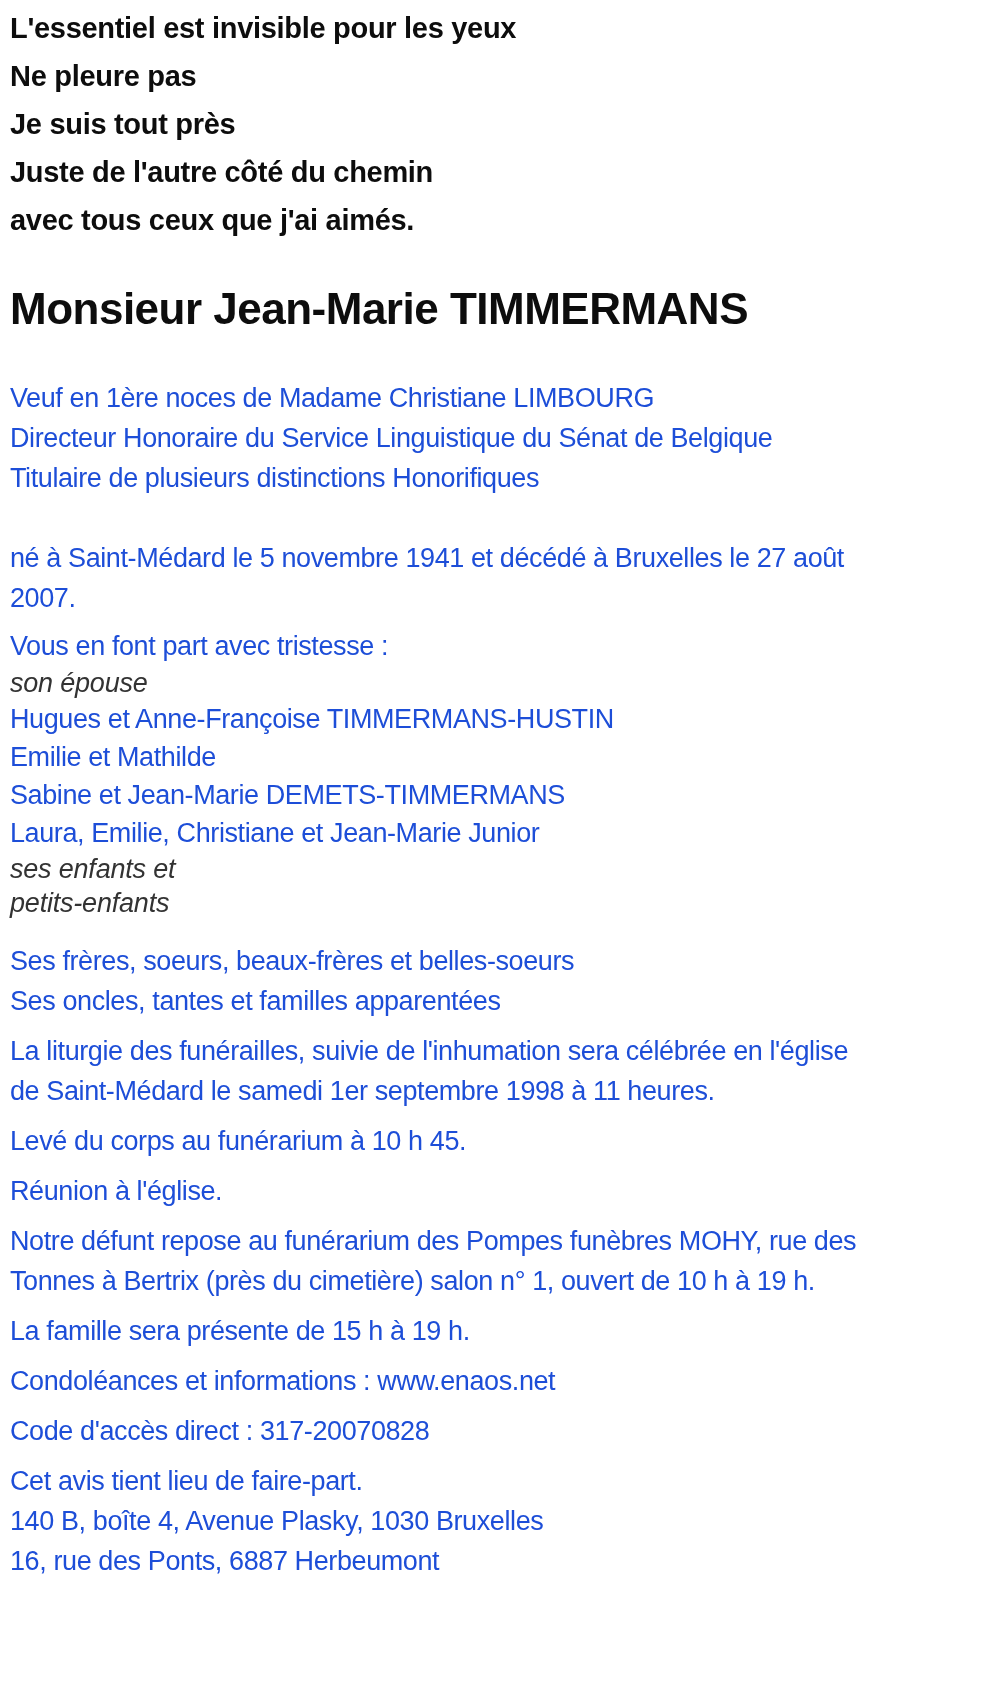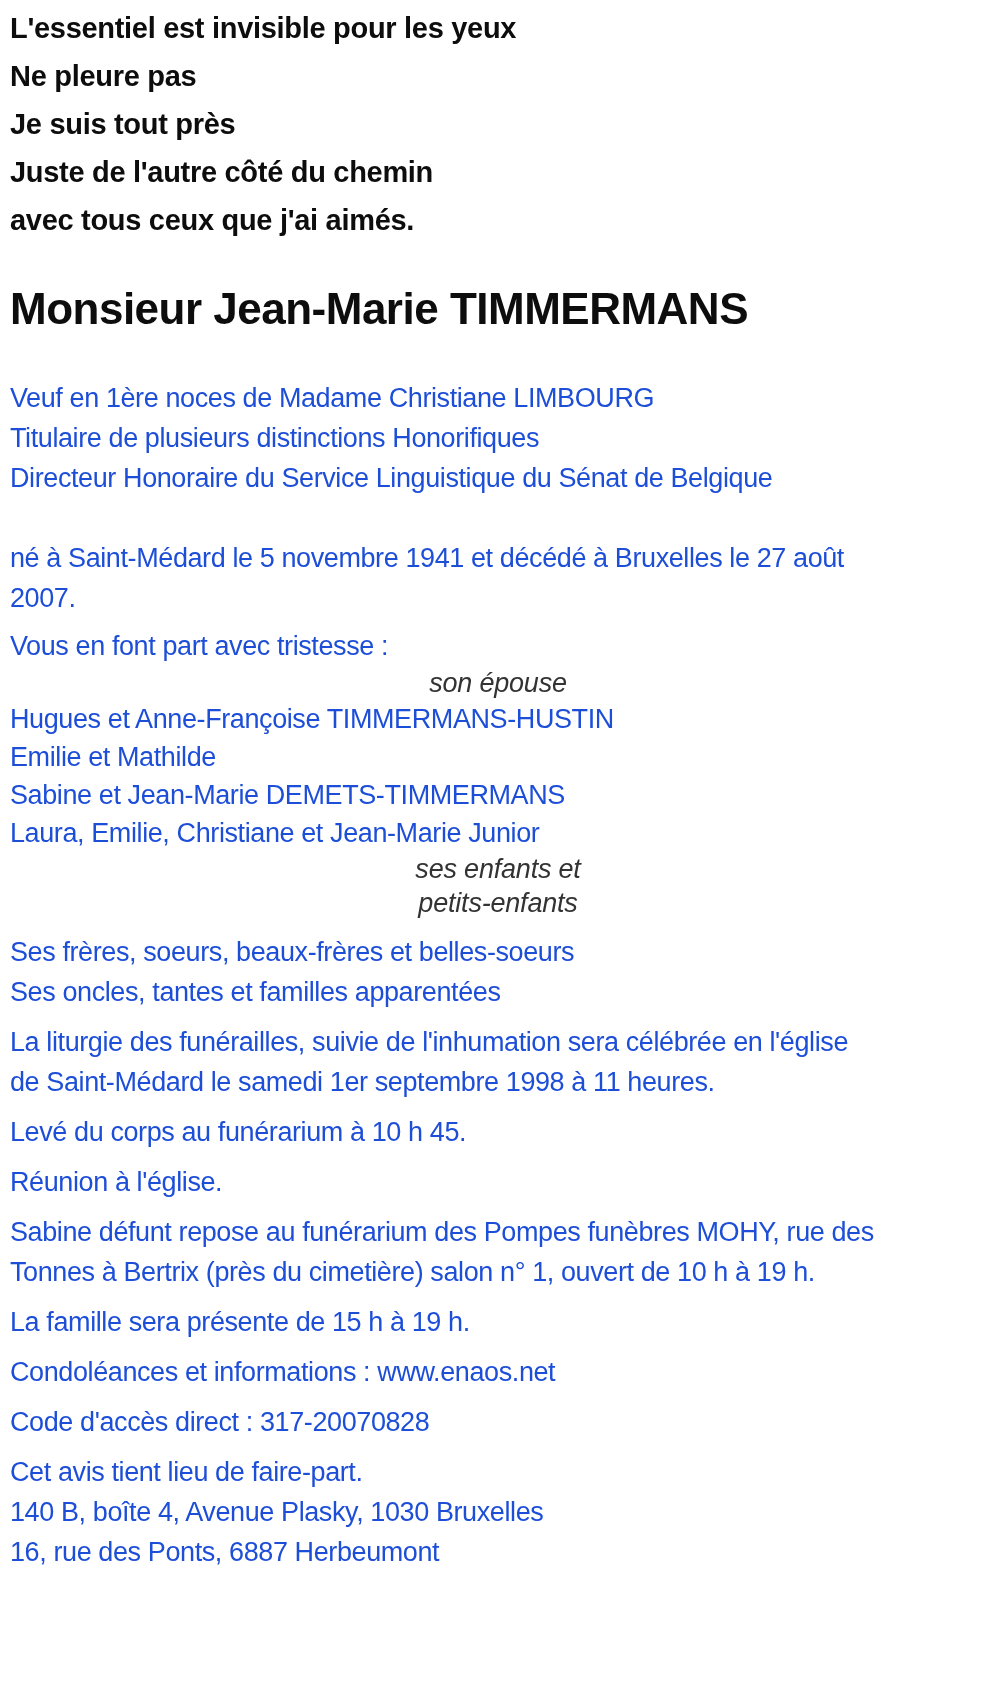--- a/index.html
+++ b/index.html
@@ -40,30 +40,30 @@
     font-size: 27px;
     line-height: 40px;
     font-weight: 400;
     color: #1d4ed8;
     letter-spacing: -0.4px;
   }
   .roles      { margin-top: 42px; }
   .dates      { margin-top: 40px; }
   .family-intro { margin-top: 8px; }
   .attrib {
-    text-align: center;
+    text-align: left;
     font-style: italic;
     font-size: 27px;
     line-height: 34px;
     color: #333333;
     letter-spacing: -0.2px;
     padding-right: 2px;
   }
   .children .ln { line-height: 38px; }
-  .others     { margin-top: 12px; }
+  .others     { margin-top: 21px; }
   .ceremony   { margin-top: 2px; }
   .para       { margin-top: 10px; }
   .addresses  { }
 </style>
 </head>
 <body>
 
 <div class="page">
 
   <section class="epigraph">
@@ -71,22 +71,22 @@
     <div class="q-line">Ne pleure pas</div>
     <div class="q-line">Je suis tout près</div>
     <div class="q-line">Juste de l'autre côté du chemin</div>
     <div class="q-line">avec tous ceux que j'ai aimés.</div>
   </section>
 
   <h1 class="notice-title">Monsieur Jean-Marie TIMMERMANS</h1>
 
   <section class="roles">
     <div class="ln">Veuf en 1ère noces de Madame Christiane LIMBOURG</div>
+    <div class="ln">Directeur Honoraire du Service Linguistique du Sénat de Belgique</div>
     <div class="ln">Titulaire de plusieurs distinctions Honorifiques</div>
-    <div class="ln">Directeur Honoraire du Service Linguistique du Sénat de Belgique</div>
   </section>
 
   <section class="dates">
     <div class="ln">né à Saint-Médard le 5 novembre 1941 et décédé à Bruxelles le 27 août</div>
     <div class="ln">2007.</div>
   </section>
 
   <section>
     <div class="ln family-intro">Vous en font part avec tristesse :</div>
 
@@ -112,21 +112,21 @@
     <div class="para">
       <div class="ln">La liturgie des funérailles, suivie de l'inhumation sera célébrée en l'église</div>
       <div class="ln">de Saint-Médard le samedi 1er septembre 1998 à 11 heures.</div>
     </div>
 
     <div class="para ln">Levé du corps au funérarium à 10 h 45.</div>
 
     <div class="para ln">Réunion à l'église.</div>
 
     <div class="para">
-      <div class="ln">Sabine défunt repose au funérarium des Pompes funèbres MOHY, rue des</div>
+      <div class="ln">Notre défunt repose au funérarium des Pompes funèbres MOHY, rue des</div>
       <div class="ln">Tonnes à Bertrix (près du cimetière) salon n° 1, ouvert de 10 h à 19 h.</div>
     </div>
 
     <div class="para ln">La famille sera présente de 15 h à 19 h.</div>
 
     <div class="para ln">Condoléances et informations : www.enaos.net</div>
 
     <div class="para ln">Code d'accès direct : 317-20070828</div>
 
     <div class="para ln">Cet avis tient lieu de faire-part.</div>

